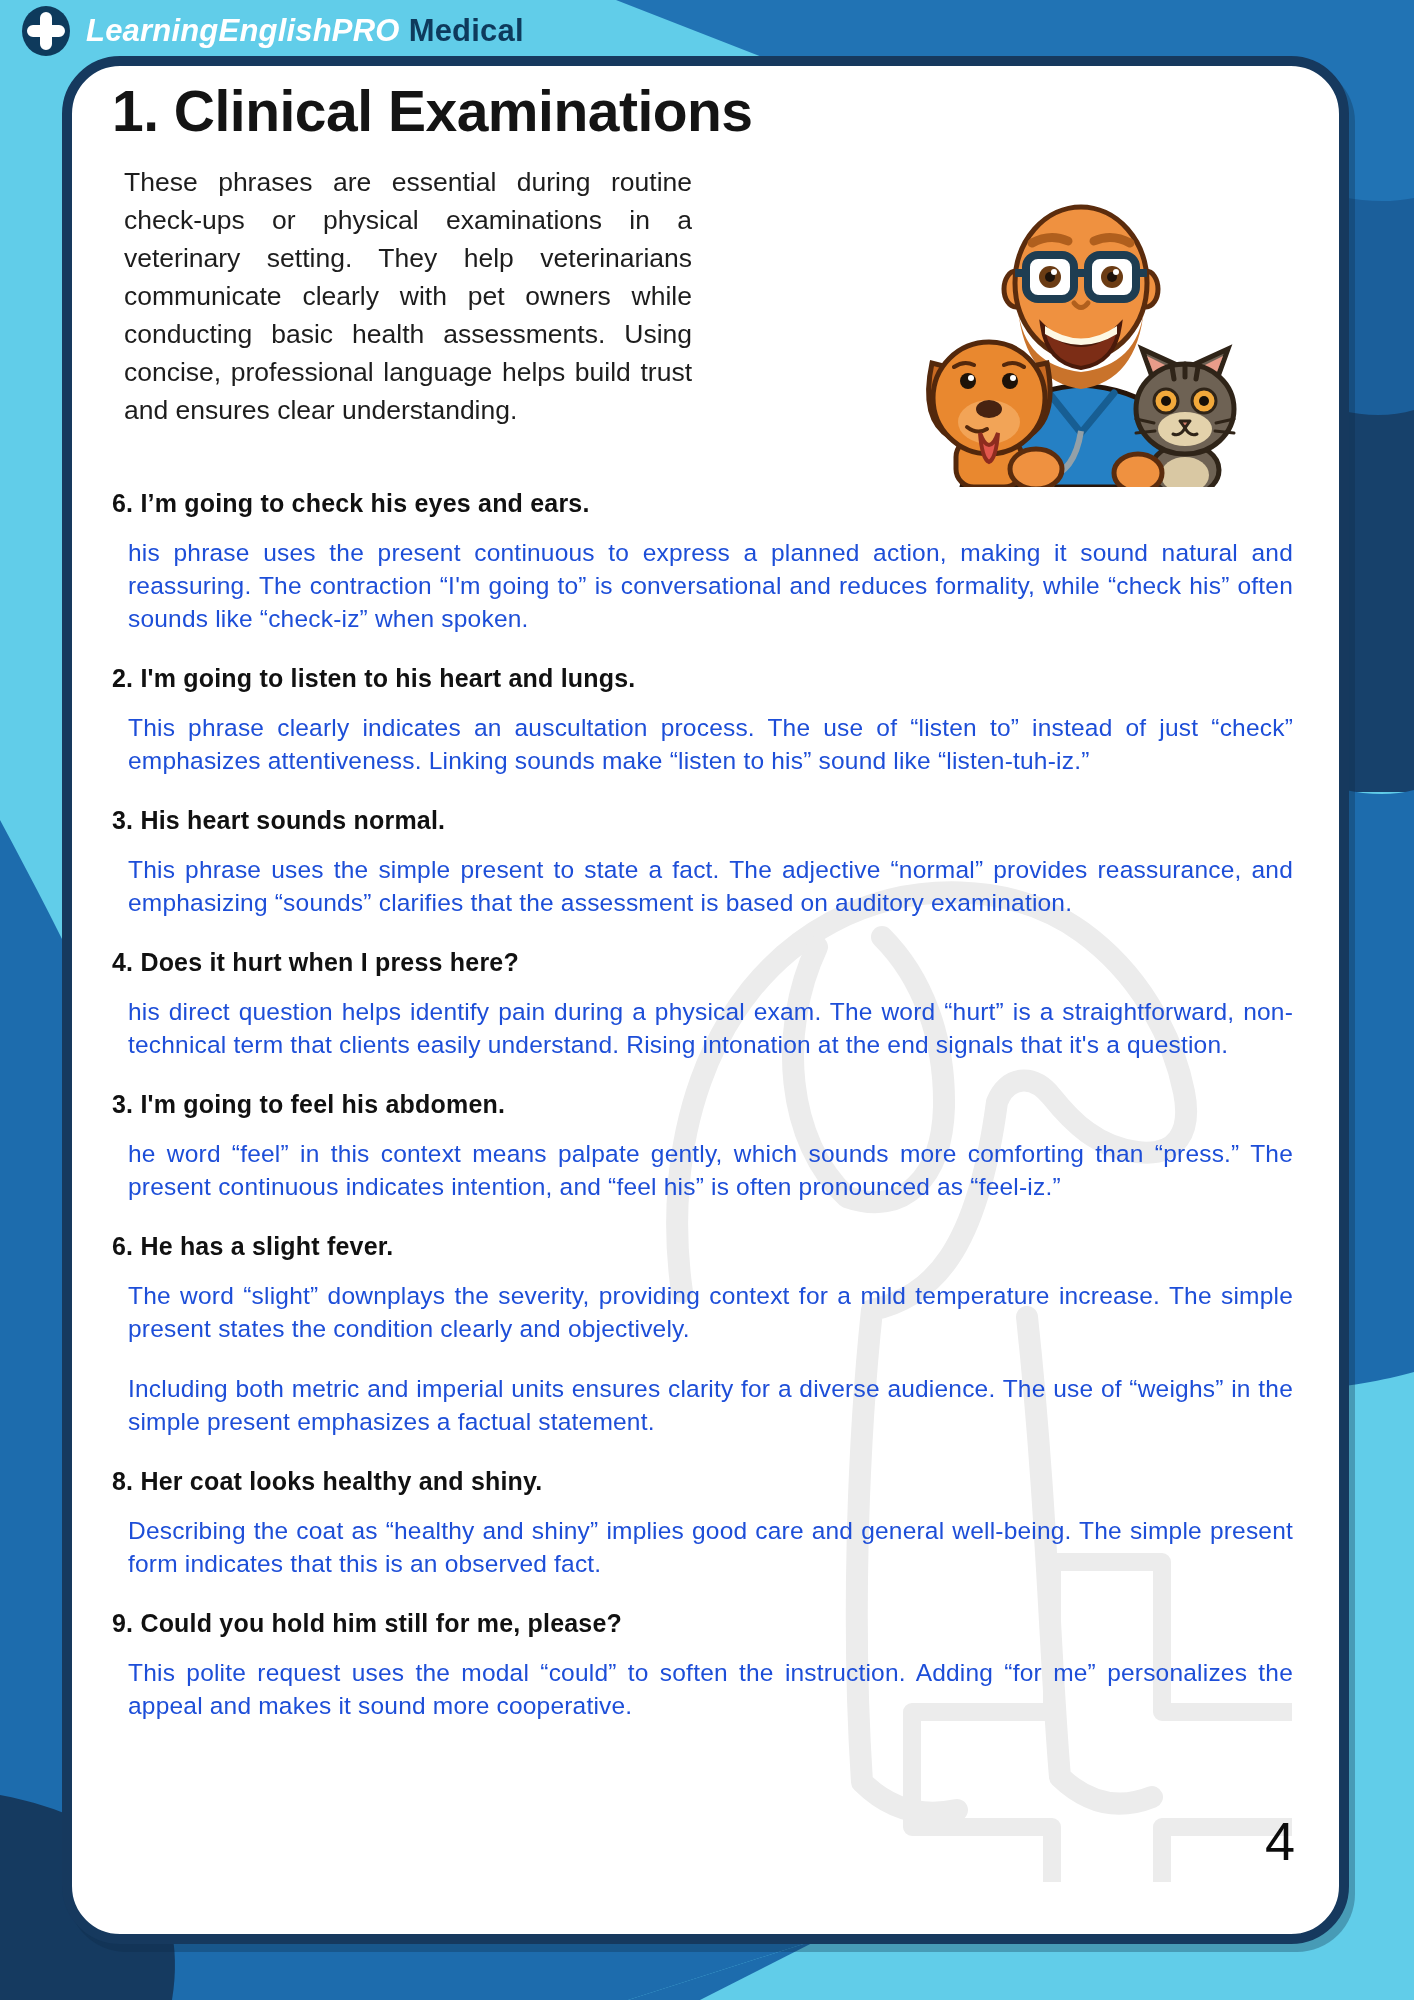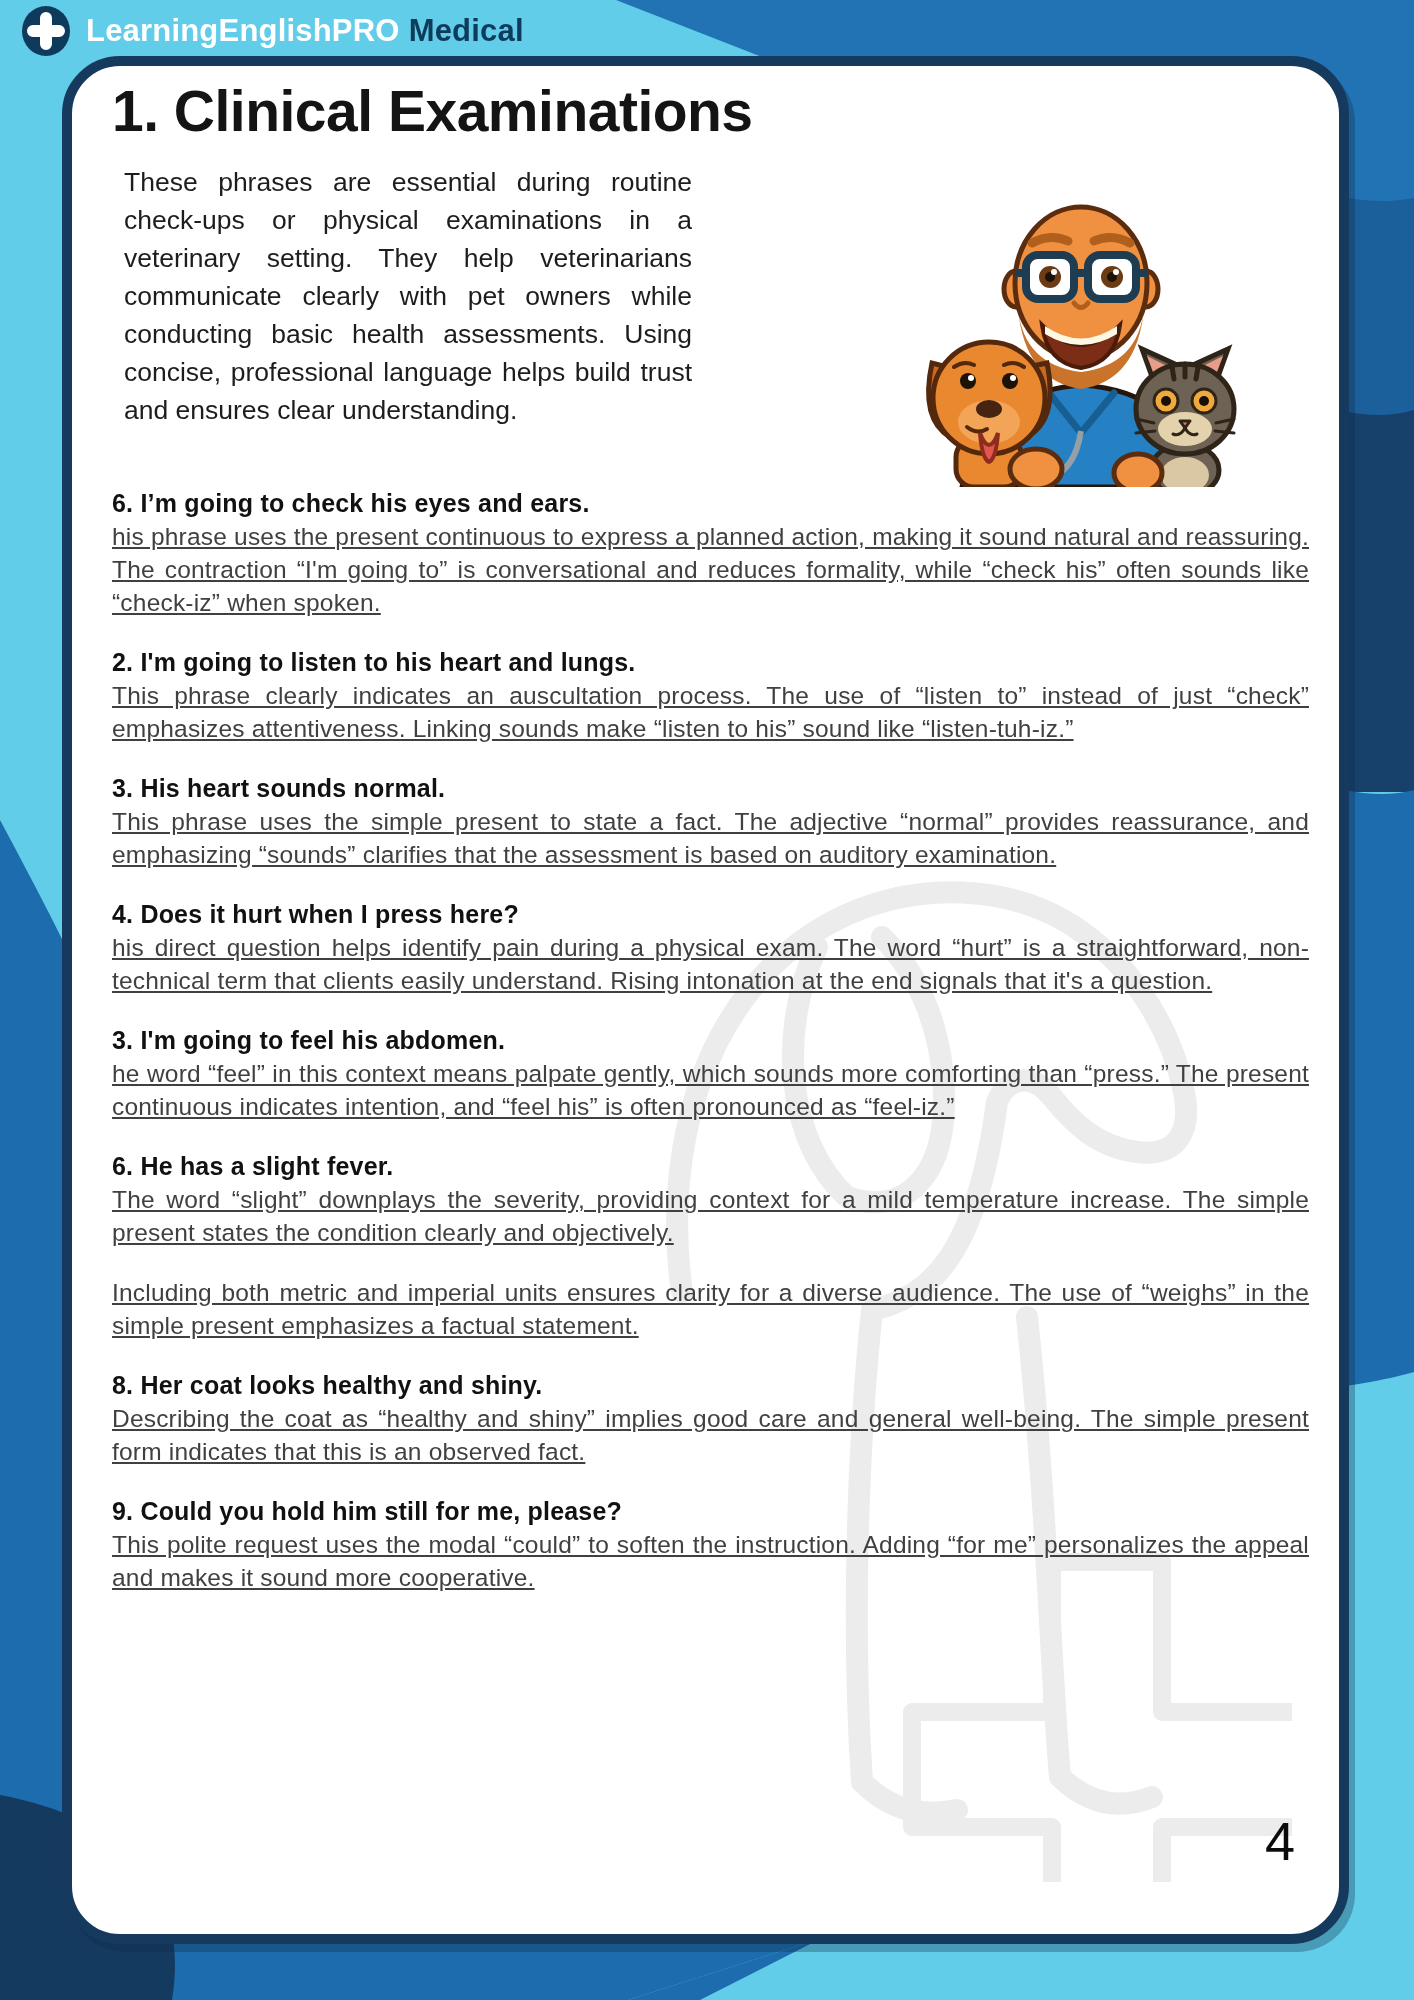--- a/index.html
+++ b/index.html
@@ -7,21 +7,21 @@
     width:1414px;height:2000px;position:relative;overflow:hidden;
     font-family:"Liberation Sans", sans-serif;
     background:#61cde9;
   }
   .page{position:absolute;inset:0;}
   .bg-shapes{position:absolute;left:0;top:0;width:1414px;height:2000px;}
 
   
   .brand-bar{position:absolute;left:20px;top:5px;display:flex;align-items:center;gap:14px;z-index:5;}
   .brand-text{font-size:31px;font-weight:800;letter-spacing:.2px;white-space:nowrap;}
-  .brand-main{color:#ffffff;}
+  .brand-main{color:#ffffff;font-style:italic;}
   .brand-suffix{color:#0e3a5c;margin-left:9px;}
 
   
   .card{
     position:absolute;left:62px;top:56px;width:1287px;height:1888px;
     box-sizing:border-box;background:#ffffff;border:10px solid #16395e;
     border-radius:58px;z-index:3;overflow:hidden;
     box-shadow:6px 8px 0 rgba(13,40,66,.30);
   }
   .watermark{position:absolute;left:160px;top:666px;width:1060px;height:1150px;pointer-events:none;}
@@ -33,21 +33,21 @@
   .intro-row{position:relative;}
   p.intro{
     margin:12px;width:568px;min-height:266px;font-size:26.5px;line-height:38px;color:#1d1d1d;
     text-align:justify;
   }
   .illustration{position:absolute;left:772px;top:4px;width:420px;height:320px;}
 
   .sections{margin-top:58px;position:relative;z-index:2;}
   .section{margin-bottom:27px;}
   .section h3{margin:0;font-size:25px;line-height:33px;font-weight:800;color:#111111;letter-spacing:.2px;}
-  .section p{margin:0;font-size:24.5px;line-height:33px;color:#404040;text-align:justify;letter-spacing:.2px;text-decoration:underline;}
+  .section p{margin:16px;font-size:24.5px;line-height:33px;color:#1d4ed8;text-align:justify;letter-spacing:.2px;}
 
   .page-number{
     position:absolute;right:44px;bottom:62px;font-size:54px;font-weight:400;color:#0b0b0b;z-index:4;
   }
 </style>
 </head>
 <body>
 
 <div class="page">
 

